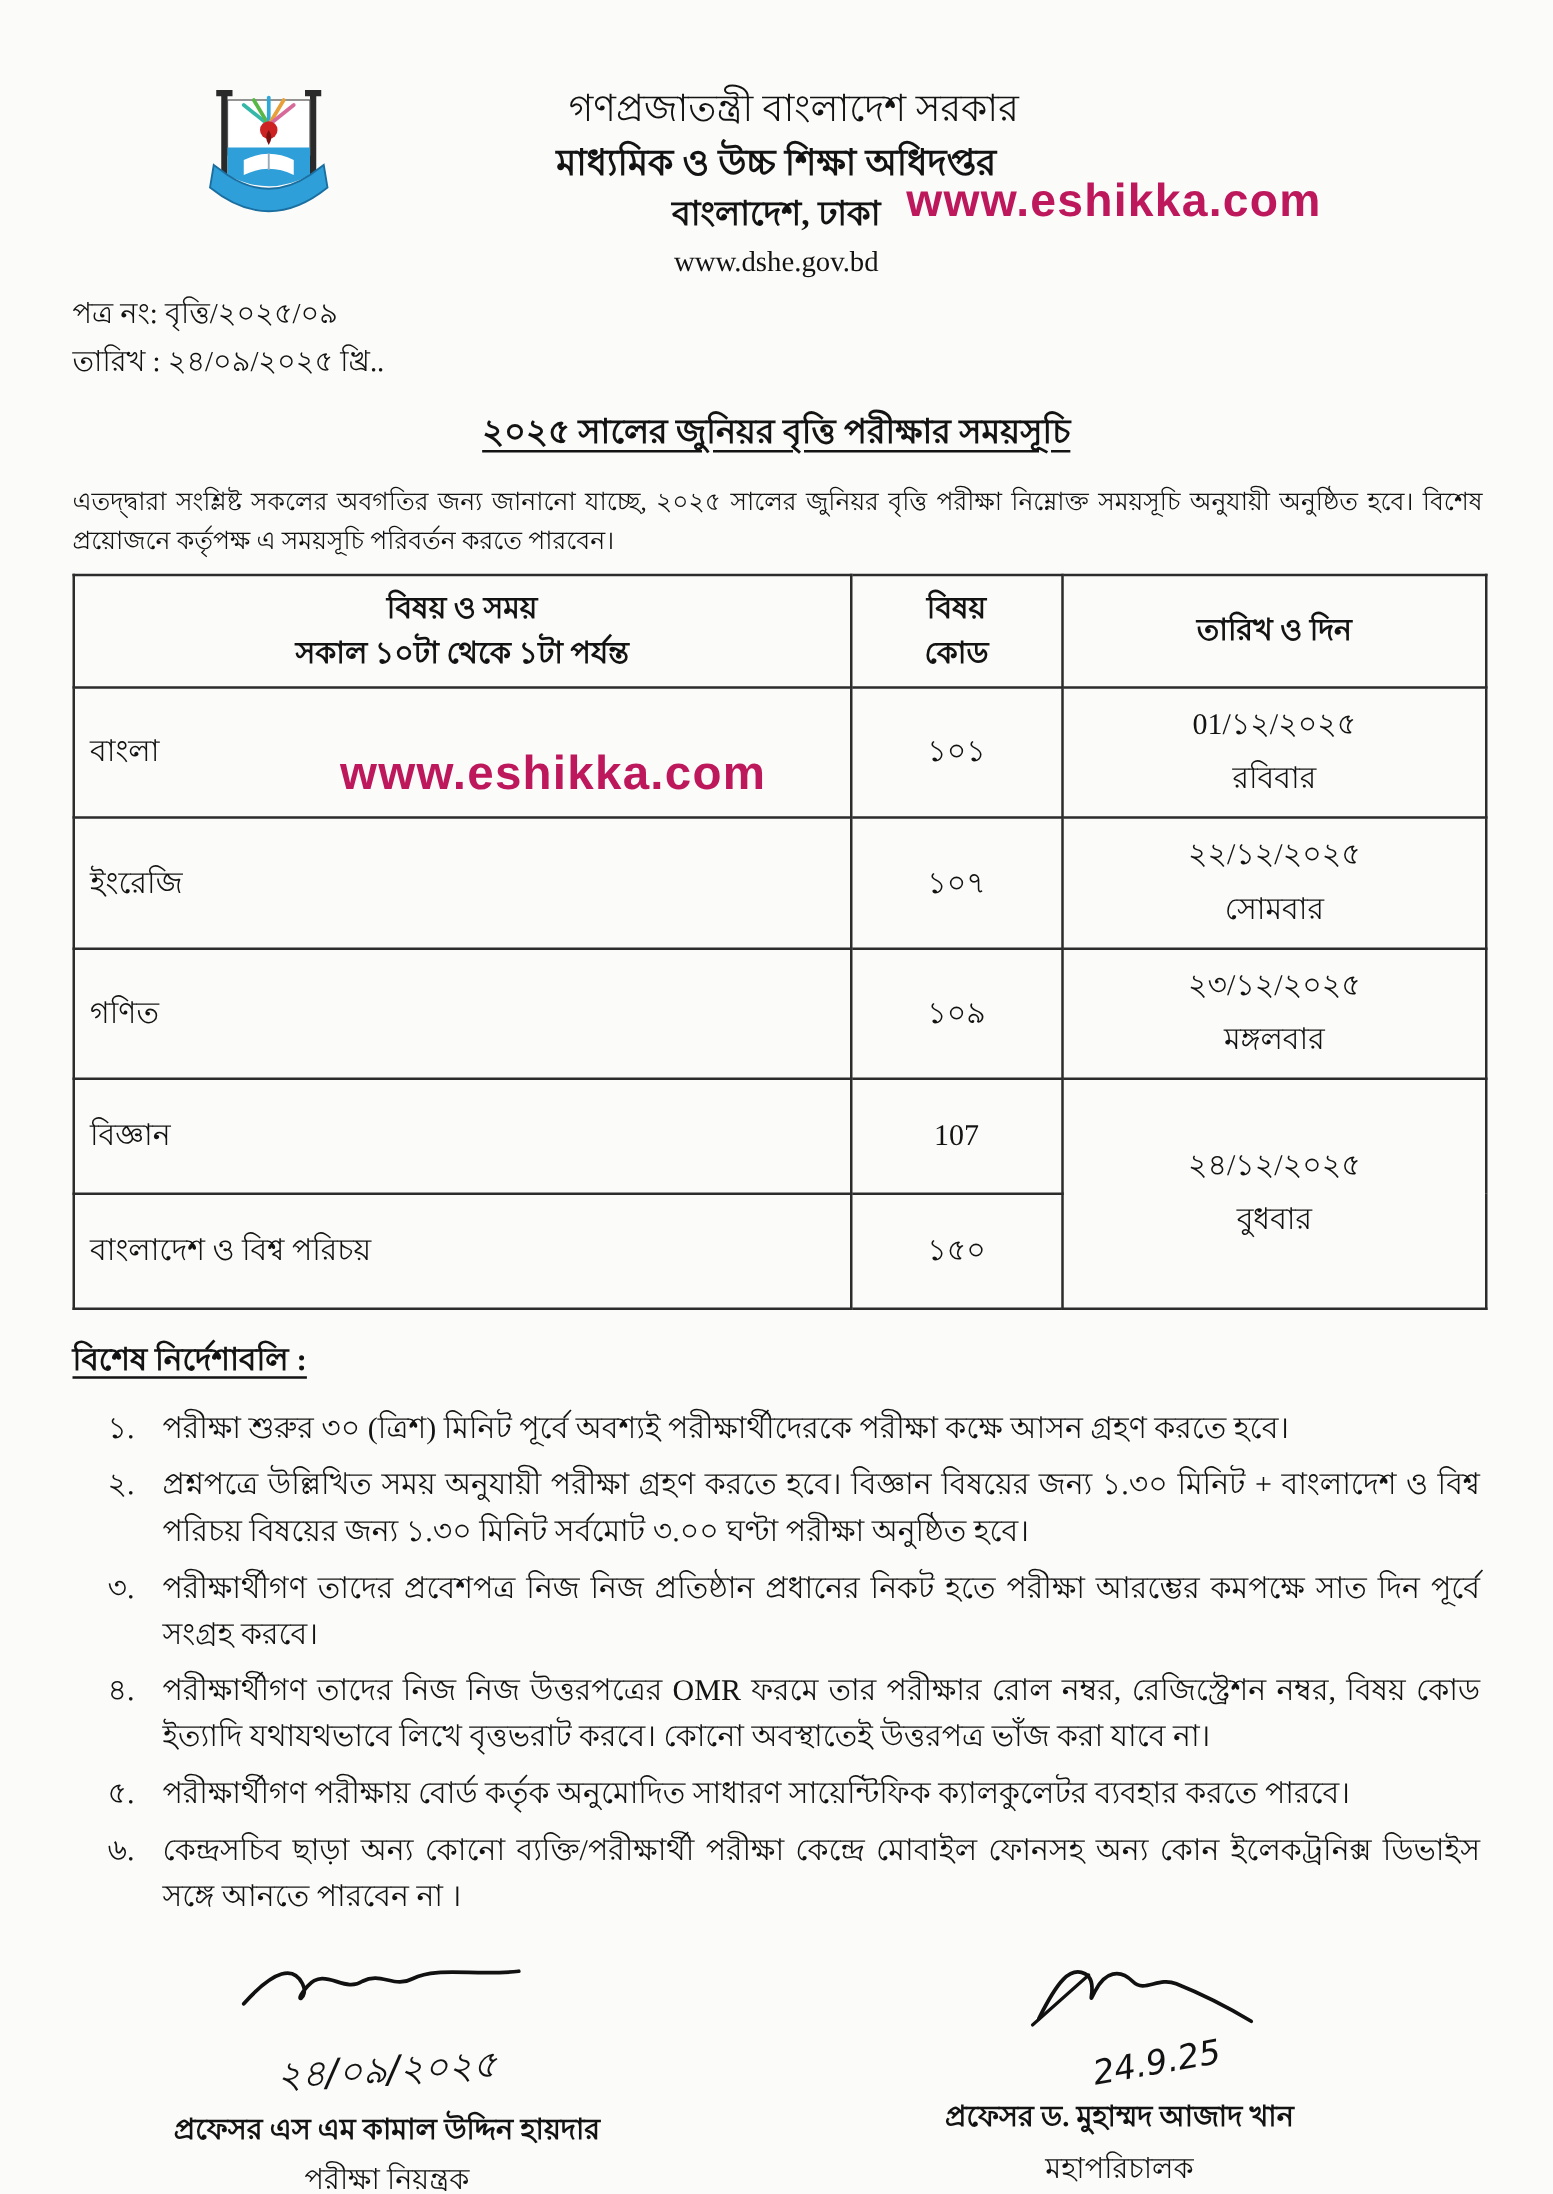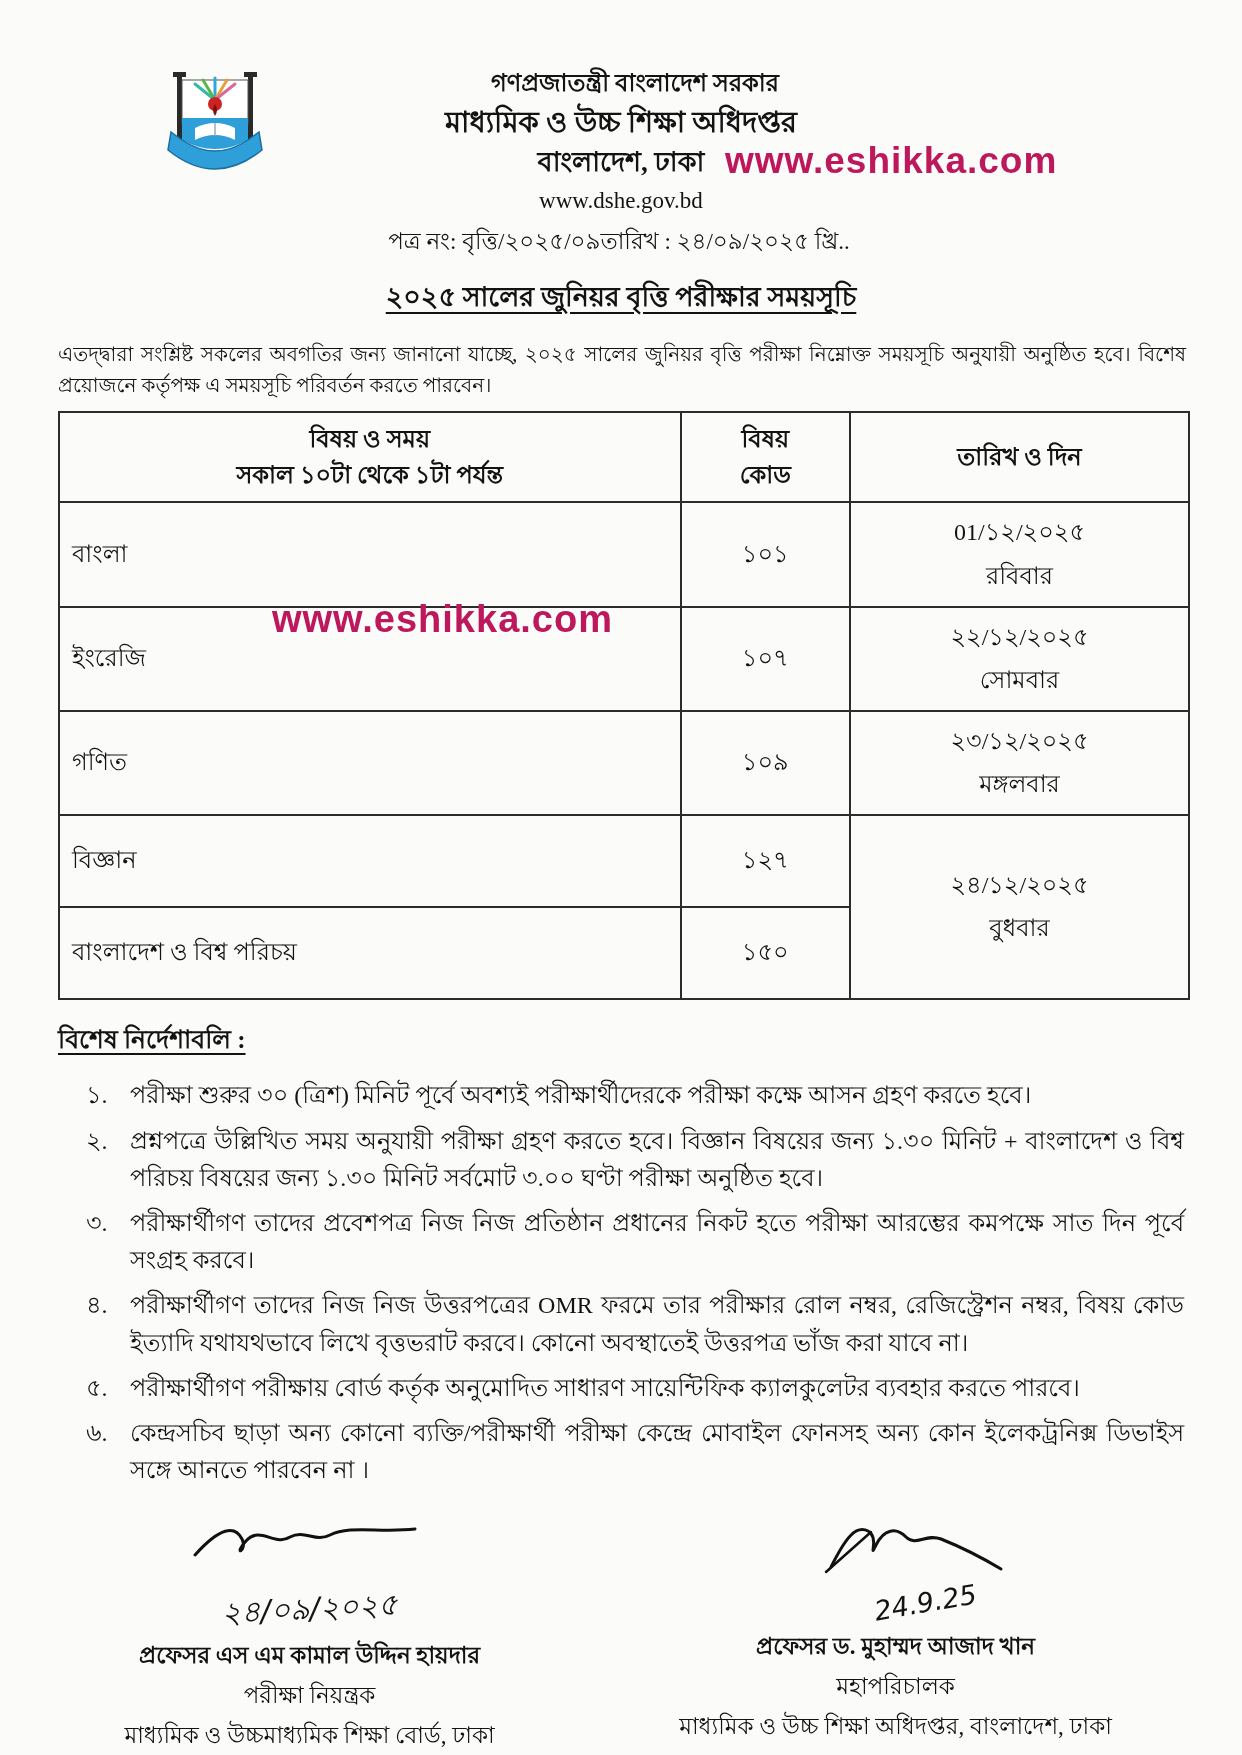--- a/index.html
+++ b/index.html
@@ -19,30 +19,30 @@
     font-family:"Liberation Sans","DejaVu Sans",sans-serif;
     font-weight:bold;color:#be185d;white-space:nowrap;
   }
   .wm-top{top:140px;left:725px;font-size:37px;letter-spacing:1px;}
   .wm-mid{top:598px;left:272px;font-size:38px;letter-spacing:1px;}
 
   
   .header{position:relative;padding-top:66px;text-align:center;}
   .emblem{position:absolute;left:163px;top:66px;width:104px;height:128px;}
   .hline{line-height:1.45;}
-  .h-govt{font-size:24px;font-weight:bold;margin-left:28px;}
+  .h-govt{font-size:30px;font-weight:normal;margin-left:28px;}
   .h-org{font-size:29px;font-weight:bold;}
   .h-loc{font-size:27px;font-weight:bold;}
   .h-web{font-size:23px;font-family:"Liberation Serif",serif;margin-top:2px;}
   .header .center-col{display:inline-block;max-width:700px;}
 
   
   .metarow{
     display:flex;justify-content:center;
-    padding:6px 62px 0 58px;font-size:23px;
+    padding:6px 62px 0 58px;font-size:23px;flex-direction:column;
   }
 
   
   .doc-title{
     text-align:center;margin-top:14px;
     font-size:27px;font-weight:bold;
     text-decoration:underline;
     text-underline-offset:6px;
   }
 
@@ -185,21 +185,21 @@
         <tr>
           <td class="subj">গণিত</td>
           <td class="code">১০৯</td>
           <td class="datecell">
             <div>২৩/১২/২০২৫</div>
             <div>মঙ্গলবার</div>
           </td>
         </tr>
         <tr>
           <td class="subj">বিজ্ঞান</td>
-          <td class="code code-top">১২৭</td>
+          <td class="code code-top">107</td>
           <td class="datecell" rowspan="2">
             <div>২৪/১২/২০২৫</div>
             <div>বুধবার</div>
           </td>
         </tr>
         <tr>
           <td class="subj">বাংলাদেশ ও বিশ্ব পরিচয়</td>
           <td class="code code-top">১৫০</td>
         </tr>
       </tbody>

